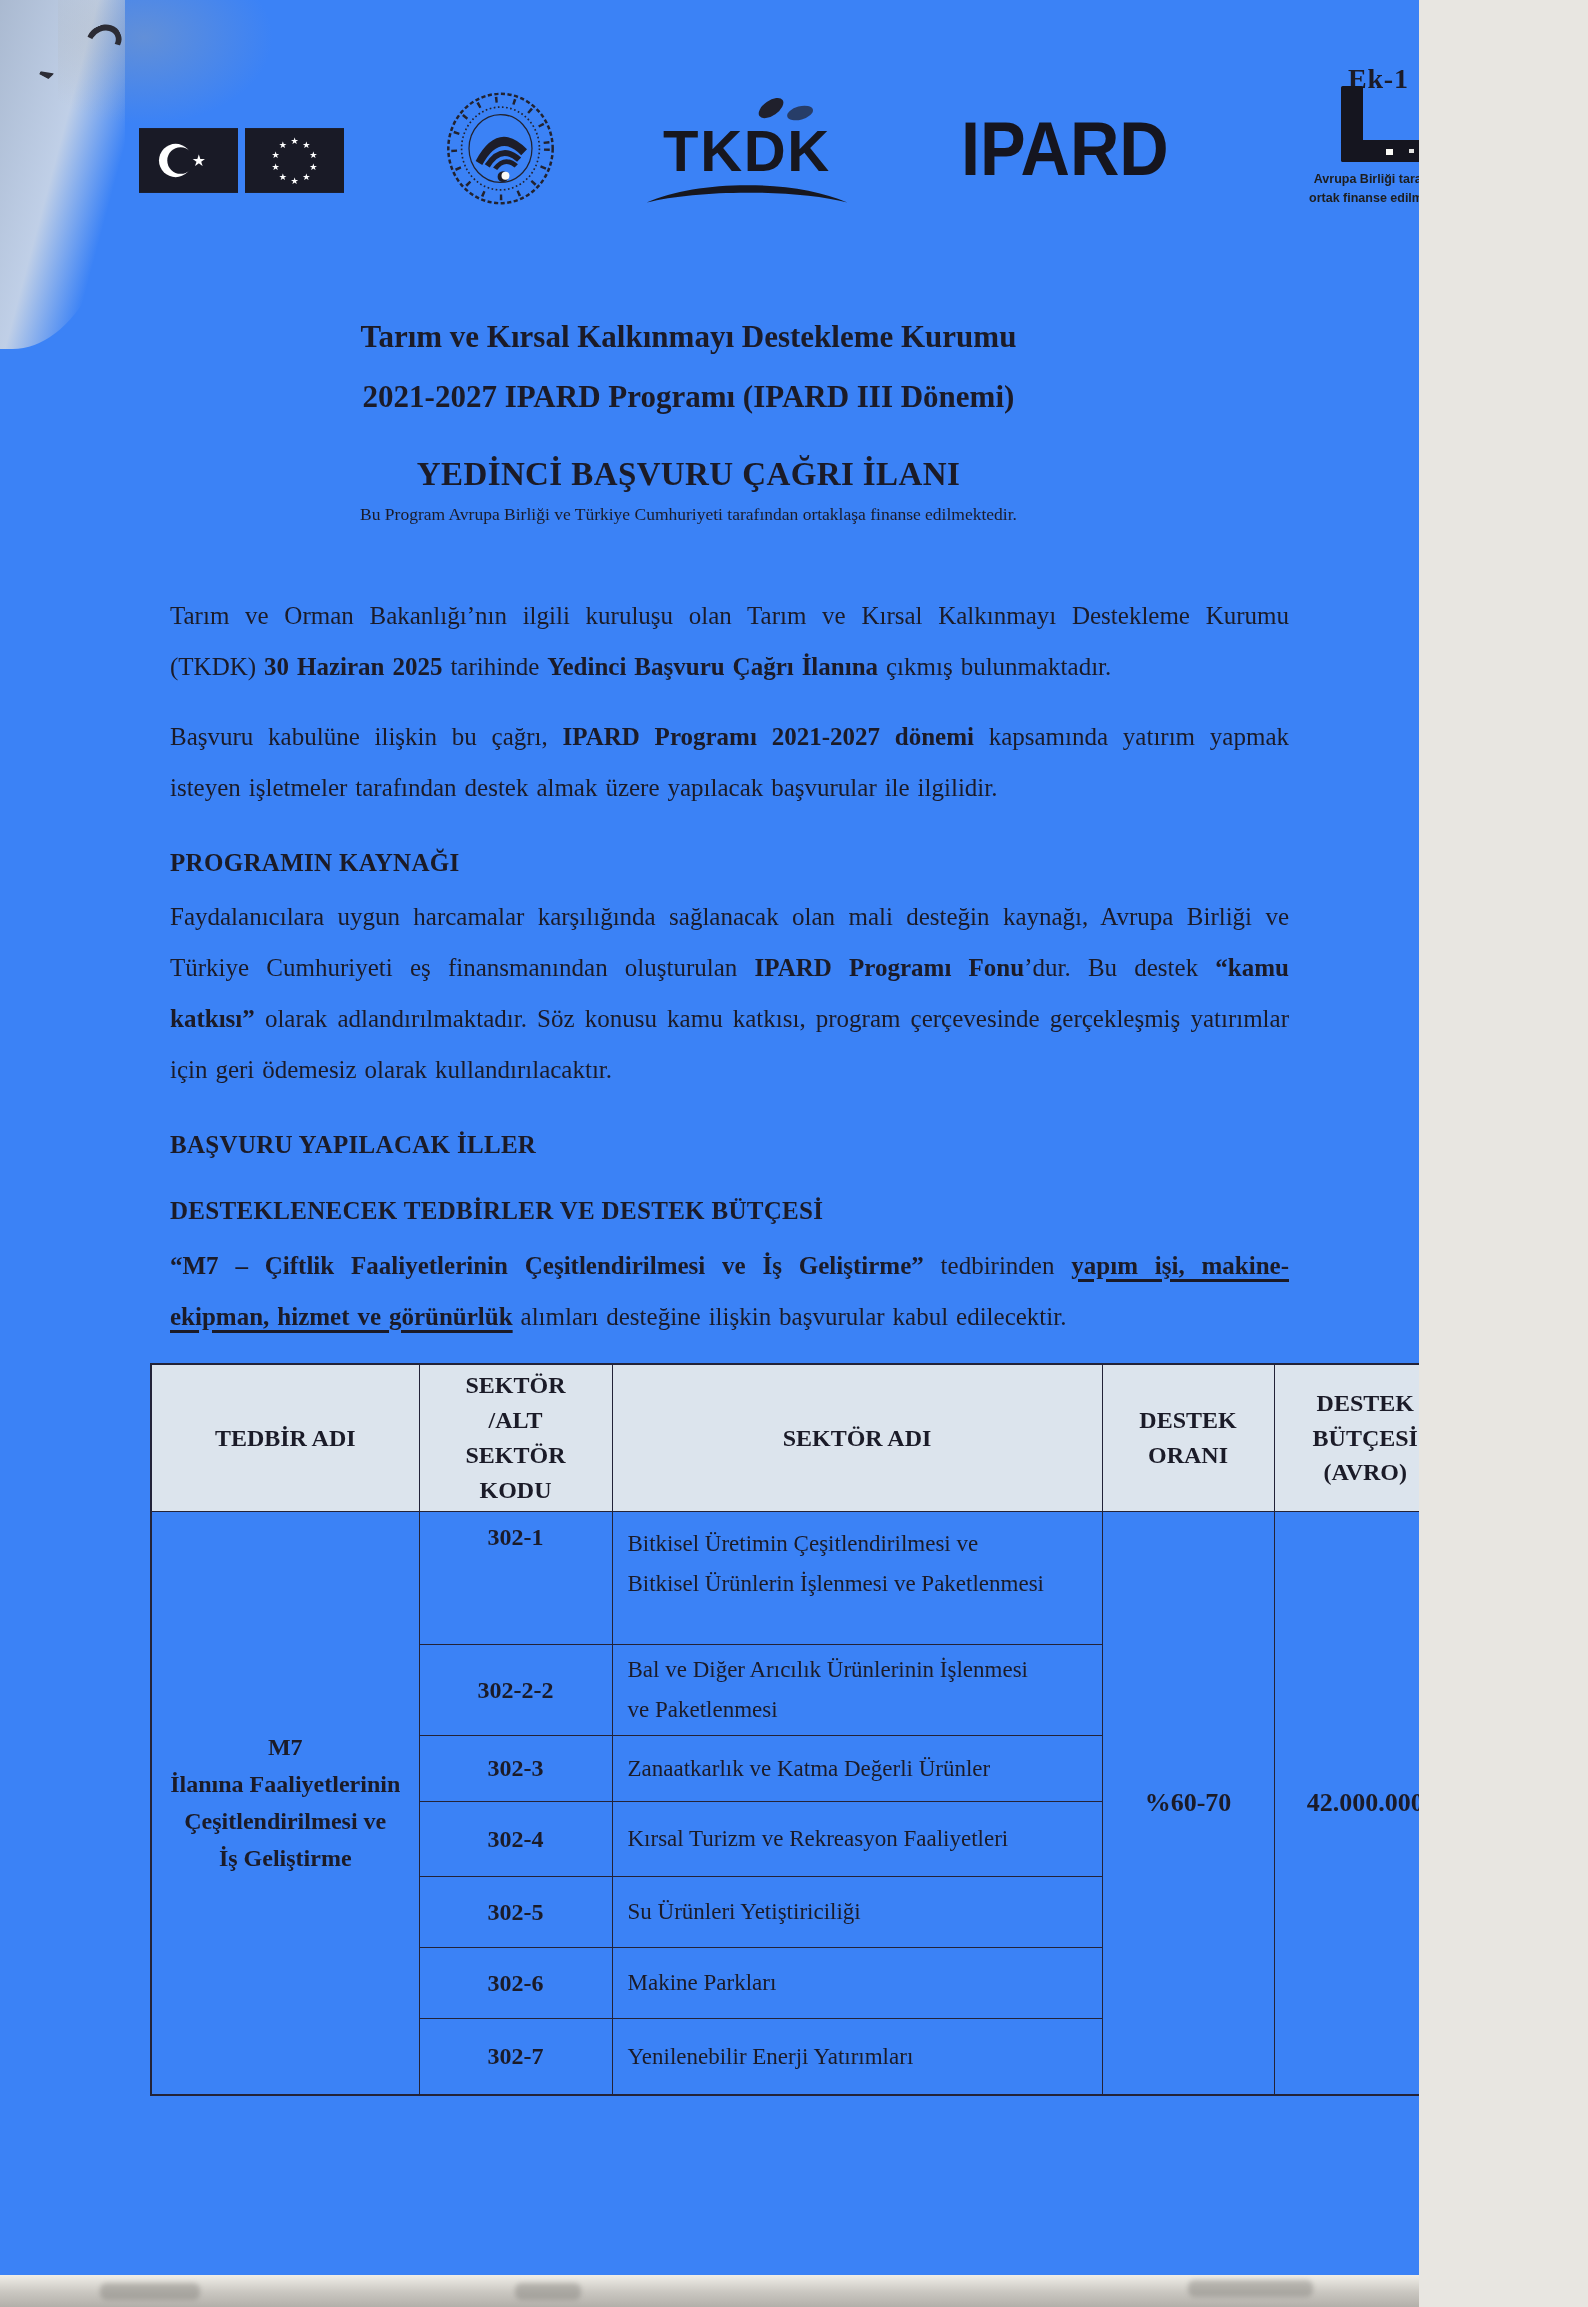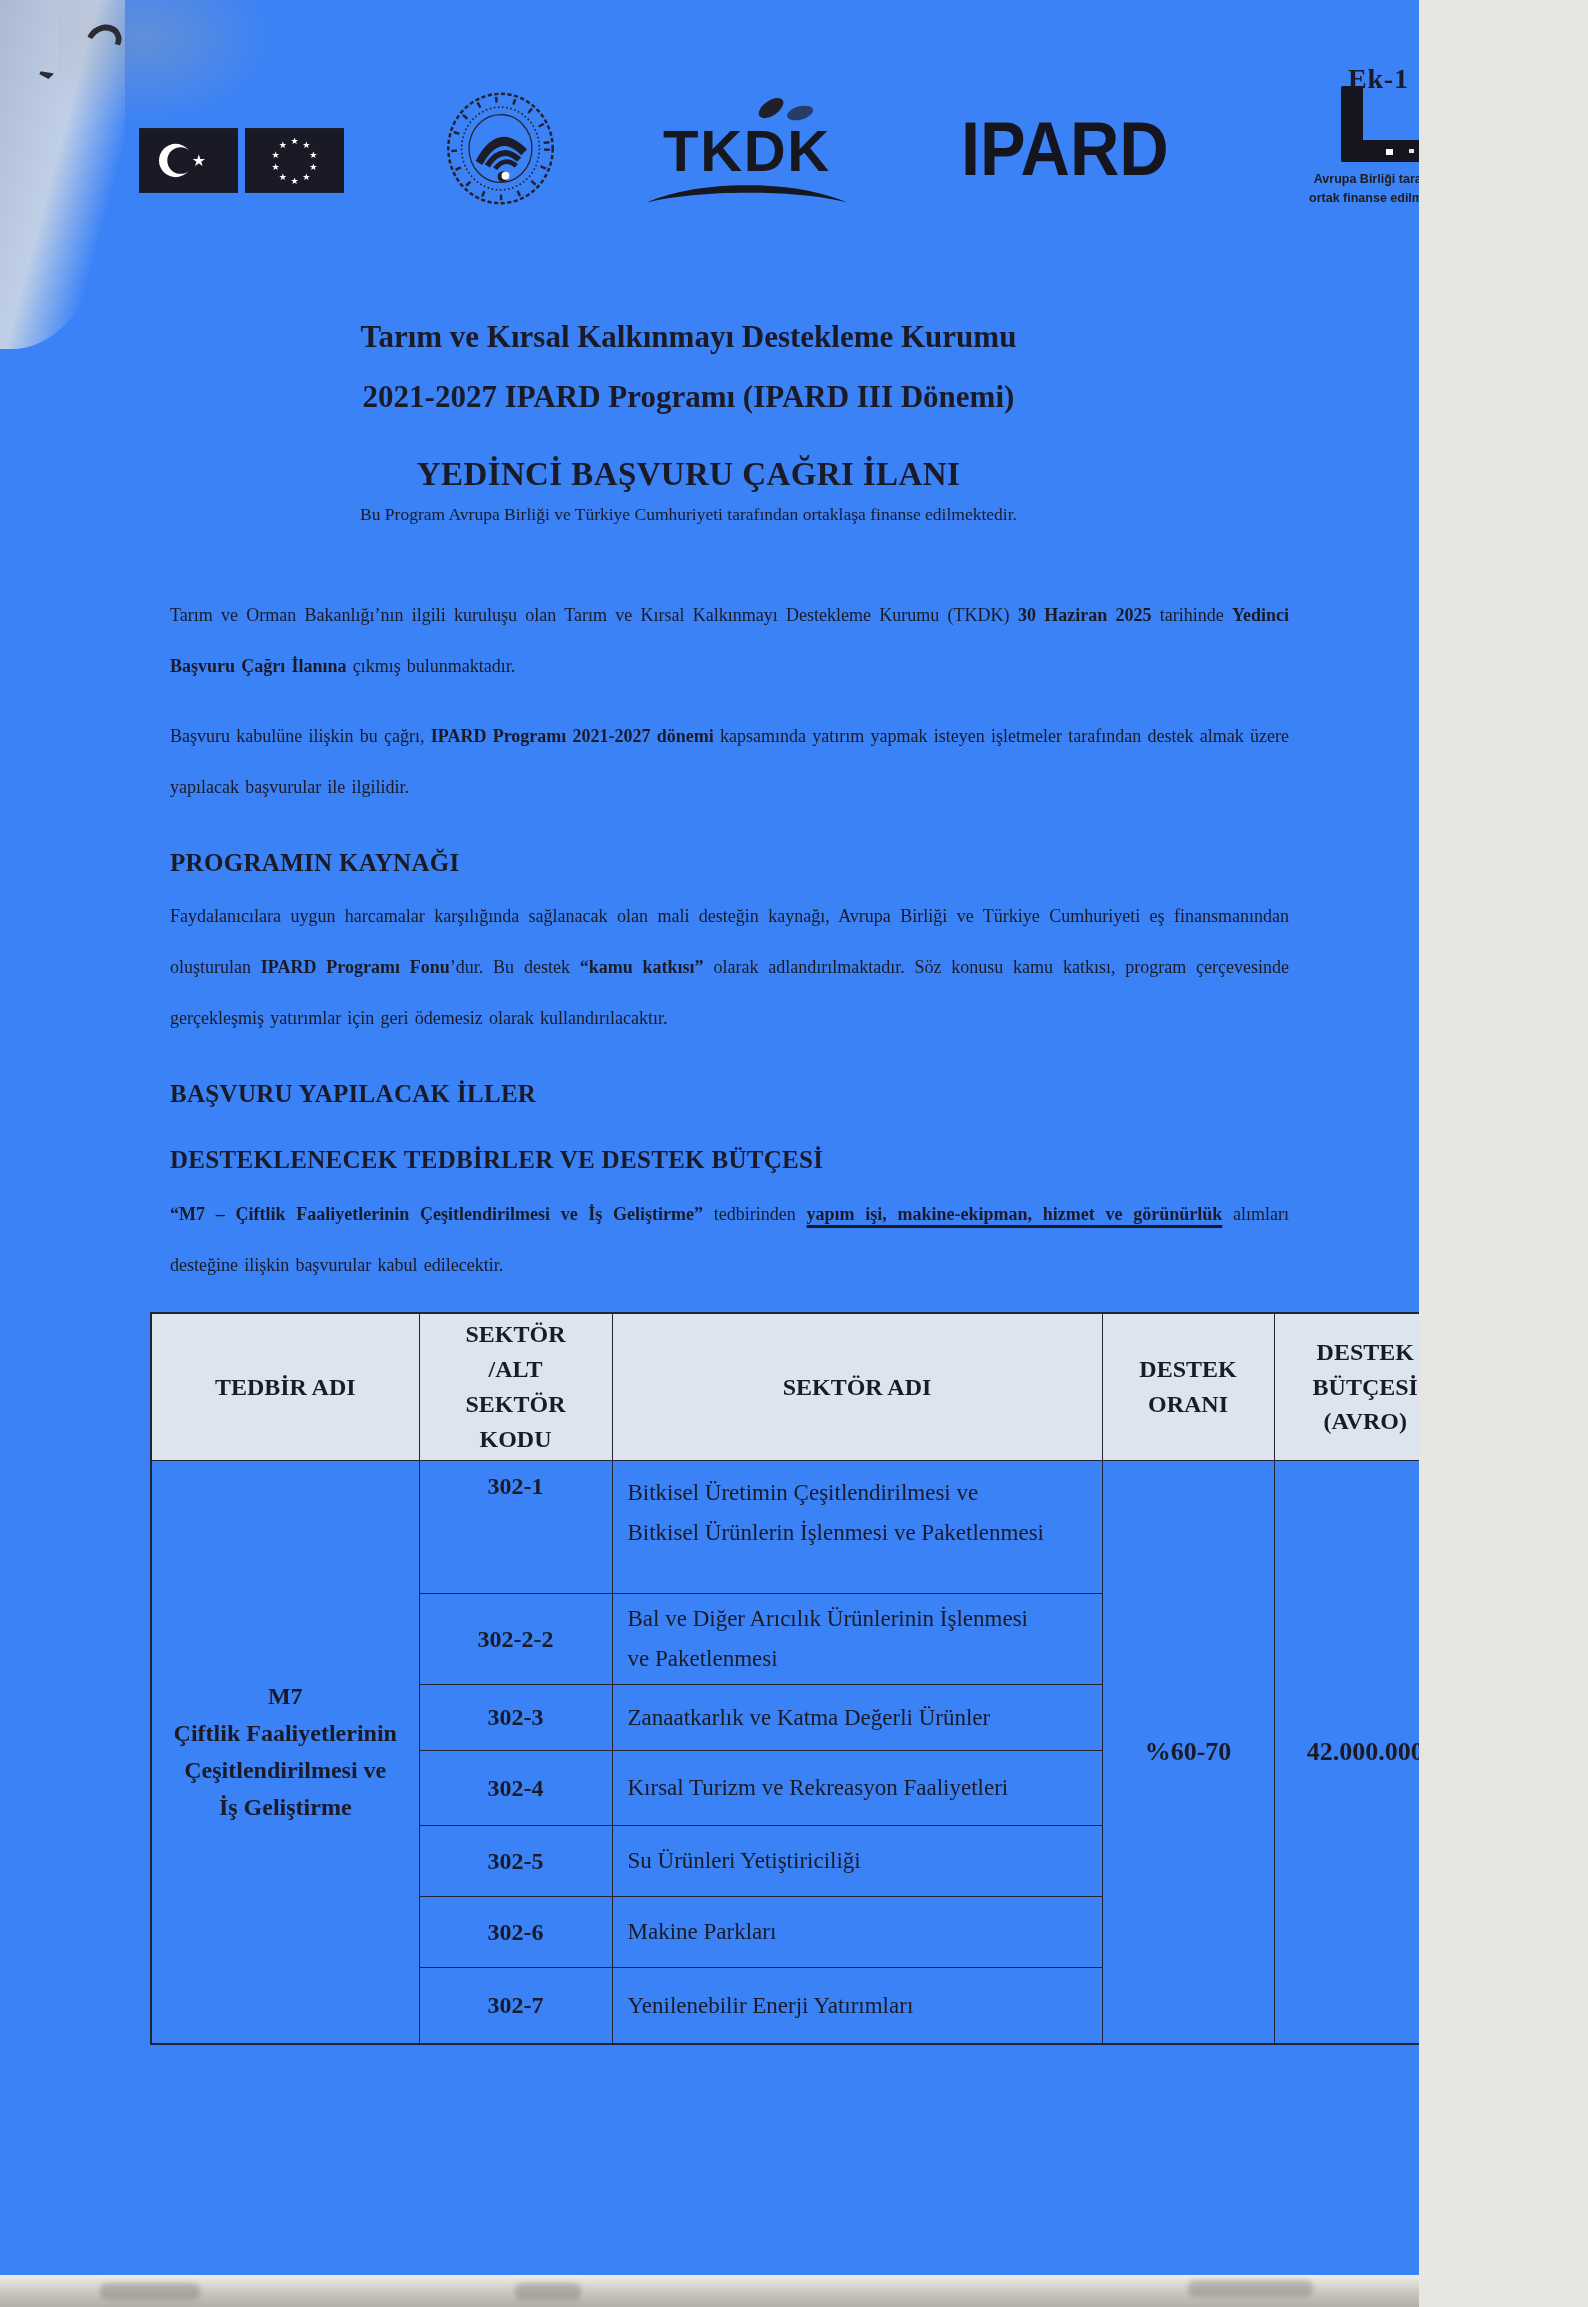--- a/index.html
+++ b/index.html
@@ -48,21 +48,21 @@
   .cofin-caption{margin-top:8.3px;font-family:"Liberation Sans","DejaVu Sans",sans-serif;
     font-weight:700;font-size:12.5px;line-height:1.5;color:#1d1d1d;}
   
   .title-block{position:relative;left:-21px;padding-top:318px;text-align:center;}
   .title-1{font-size:31px;font-weight:700;line-height:38px;margin:0 0 21.6px 0;}
   .title-2{font-size:31px;font-weight:700;line-height:38px;margin:0;}
   .title-3{font-size:33px;font-weight:700;line-height:42px;margin:37px 0 0 0;letter-spacing:0.4px;}
   .title-note{font-size:17.5px;line-height:22.4px;margin:8.3px 0 0 0;}
   
   .body{margin:65px 130px 0 170px;}
-  .para{font-size:18px;line-height:51px;text-align:justify;word-spacing:1.7px;margin:0 0 18.3px 0;}
+  .para{font-size:25px;line-height:51px;text-align:justify;word-spacing:1.7px;margin:0 0 18.3px 0;}
   .b{font-weight:700;}
   .bu{font-weight:700;text-decoration:underline;text-decoration-thickness:2.5px;text-underline-offset:5px;}
   .sec-heading{font-size:25px;font-weight:700;letter-spacing:0.3px;line-height:33px;margin:33px 0 12.5px 0;}
   
   table.support{border-collapse:collapse;table-layout:fixed;width:1306px;margin:21.6px 0 0 -20px;
     border:2.5px solid #232338;}
   table.support col.c1{width:268px;} table.support col.c2{width:193px;}
   table.support col.c3{width:490px;} table.support col.c4{width:172px;} table.support col.c5{width:183px;}
   table.support th,table.support td{border:1.7px solid #232338;}
   thead tr{height:125px;}
@@ -193,21 +193,21 @@
           <th>DESTEK
 ORANI</th>
           <th>DESTEK
 BÜTÇESİ
 (AVRO)</th>
         </tr>
       </thead>
       <tbody>
         <tr>
           <td class="measure" rowspan="7">M7
-Çiftlik Faaliyetlerinin
+İlanına Faaliyetlerinin
 Çeşitlendirilmesi ve
 İş Geliştirme</td>
           <td class="code">302-1</td>
           <td class="sector">Bitkisel Üretimin Çeşitlendirilmesi ve
 Bitkisel Ürünlerin İşlenmesi ve Paketlenmesi</td>
           <td class="rate" rowspan="7">%60-70</td>
           <td class="budget" rowspan="7">42.000.000</td>
         </tr>
         <tr>
           <td class="code">302-2-2</td>

